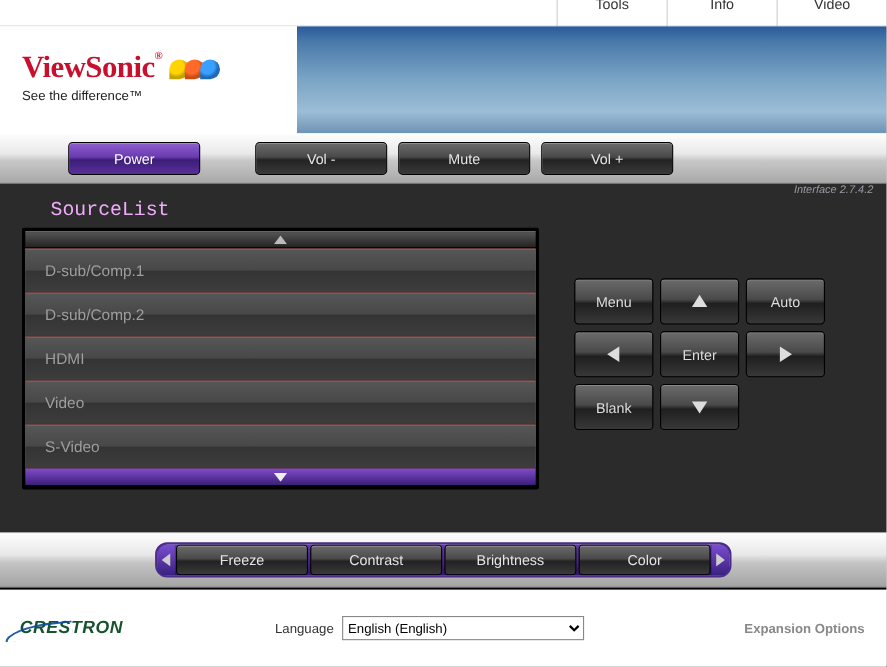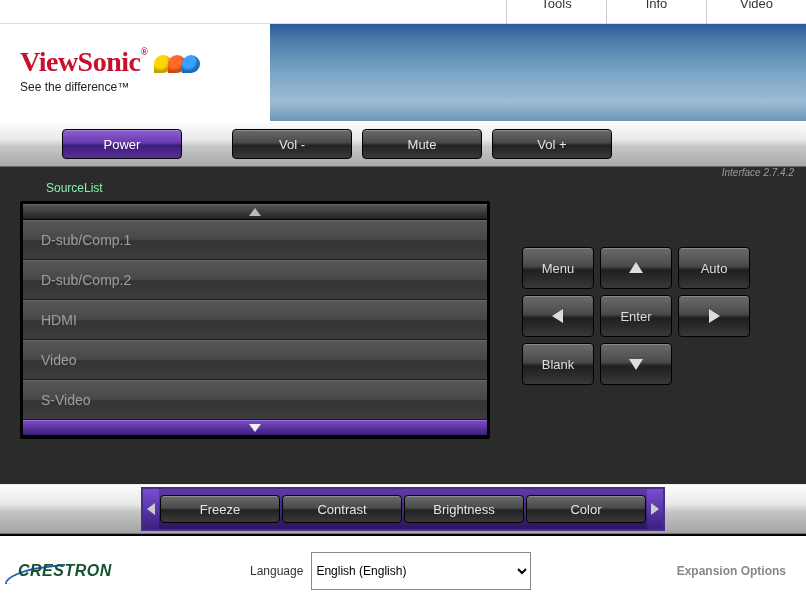--- a/index.html
+++ b/index.html
@@ -25,49 +25,49 @@
   .controlbar { height: 46px; background: linear-gradient(to bottom, #fdfdfd 0%, #e9e9e9 40%, #c7c7c7 55%, #a9a9a9 100%); display:flex; align-items:center; padding: 0 8px; gap: 0; border-top:1px solid #fff; border-bottom:1px solid #666;}
   .btn { height: 30px; display:flex; align-items:center; justify-content:center; font-size:13px; color:#e5e5e5; border:1px solid #000; border-radius:4px; cursor:pointer; background: linear-gradient(to bottom, #6b6b6b 0%, #4a4a4a 45%, #222 55%, #3a3a3a 100%); box-shadow: inset 0 1px 0 rgba(255,255,255,0.25); }
   .btn.purple { background: linear-gradient(to bottom, #8f5fcf 0%, #6a3bb0 45%, #3b1e77 55%, #5a2e99 100%); color:#fff; }
   .controlbar .slot { width:128px; margin-right:2px; }
   .controlbar .slot .btn { width:120px; margin:0 auto; }
   .controlbar .spacer { width:50px; }
 
   
   .main { background: linear-gradient(to bottom, #1a1a1a 0%, #333 50%, #1a1a1a 100%); background:#2b2b2b; height: 317px; padding: 8px 10px 10px 10px; position:relative; }
   .version { position:absolute; right:12px; top:0; font-size:10px; color:#9a9aa5; font-style: italic; }
-  .sourcetitle { color:#86efac; font-size:12px; margin: 6px 0 6px 36px; }
+  .sourcetitle { color:#f0abfc; font-size:18px; margin: 6px 0 6px 36px; font-family: Liberation Mono, monospace; }
   .maininner { display:flex; gap: 30px; padding: 0 10px; }
 
   .listpanel { width: 470px; }
   .listframe { border: 3px solid #000; border-radius: 2px; background:#000; padding:0; }
   .scrollbtn { height: 16px; background: linear-gradient(to bottom,#555,#222); display:flex; align-items:center; justify-content:center; cursor:pointer; border-top:1px solid #666; border-bottom:1px solid #000;}
   .scrollbtn.bottom { background: linear-gradient(to bottom,#7a4ac4,#3b1e77); border-top:1px solid #9a6ae0;}
   .scrollbtn svg { width:12px; height:8px; }
   .listitems { background:#ef4444; }
   .listitem { height: 40px; padding-left:18px; display:flex; align-items:center; font-size:14px; color:#9e9e9e; background: linear-gradient(to bottom, #565656 0%, #484848 48%, #343434 52%, #3d3d3d 100%); border-bottom:1px solid #1a1a1a; border-top:1px solid #666; cursor:pointer; }
 
   .rightpad { width: 232px; padding-top: 46px; }
   .pad { display:grid; grid-template-columns: repeat(3, 72px); grid-auto-rows: 42px; gap: 6px; justify-content:center; }
   .padbtn { border:1px solid #000; border-radius:4px; background: linear-gradient(to bottom, #6b6b6b 0%, #4a4a4a 45%, #1f1f1f 55%, #383838 100%); color:#ddd; font-size:13px; display:flex; align-items:center; justify-content:center; cursor:pointer; box-shadow: inset 0 1px 0 rgba(255,255,255,0.2);}
   .padbtn svg { width:16px; height:16px; }
 
   
   .lowerbar { height: 50px; background: linear-gradient(to bottom, #fdfdfd 0%, #e8e8e8 40%, #c5c5c5 55%, #a4a4a4 100%); display:flex; align-items:center; justify-content:center; gap:0; border-top:1px solid #eee; border-bottom:1px solid #777;}
-  .lowerinner { display:flex; align-items:center; border:2px solid #4a2d88; border-radius:0; overflow:hidden; height:44px; background: linear-gradient(to bottom,#5e3aa8,#2c1560); }
+  .lowerinner { display:flex; align-items:center; border:2px solid #4a2d88; border-radius:11px; overflow:hidden; height:32px; background: linear-gradient(to bottom,#5e3aa8,#2c1560); }
   .arrowcell { width:16px; height:100%; display:flex; align-items:center; justify-content:center; background: linear-gradient(to bottom,#7a4ed0,#3a2080); cursor:pointer; }
   .arrowcell svg { width:8px; height:12px; fill:#ccc; }
   .lowbtn { width:120px; height:28px; margin:0 1px; }
 
   
   .footer { height:72px; background:#fff; display:flex; align-items:center; padding: 0 18px; border-top:2px solid #000; position:relative;}
   .crestron { font-family: Arial; font-style: italic; font-weight:bold; font-size:16px; color:#14532d; letter-spacing:0.5px; position:relative;}
   .crestron::before { content:""; position:absolute; left:-14px; top:5px; width:60px; height:12px; border:2px solid #0b4aa2; border-bottom:none; border-right:none; border-radius: 60px 0 0 0 / 18px 0 0 0; transform: rotate(-6deg); opacity:0.9;}
   .footer .lang { position:absolute; left:250px; display:flex; align-items:center; gap:8px; font-size:12px; color:#333;}
-  .footer select { width:220px; height:38px; font-size:12px; border:1px solid #888; background:#fff;}
+  .footer select { width:220px; height:22px; font-size:12px; border:1px solid #888; background:#fff;}
   .footer .expand { position:absolute; right:20px; font-size:12px; font-weight:bold; color:#888; cursor:pointer;}
 
 </style>
 </head>
 <body>
 <div class="app">
 
   <div class="topmenu">
     <div class="menuitem">Tools</div>
     <div class="menuitem">Info</div>

